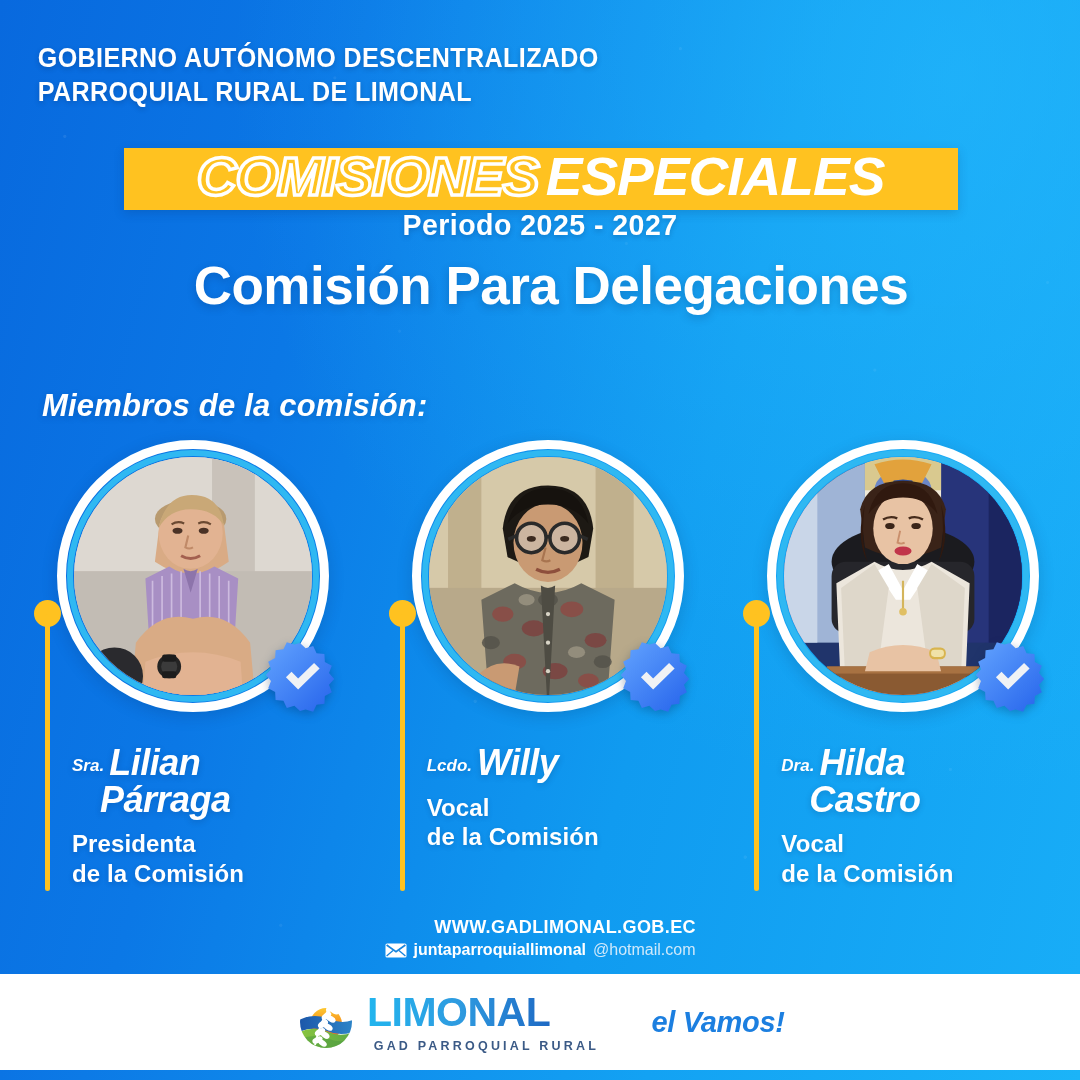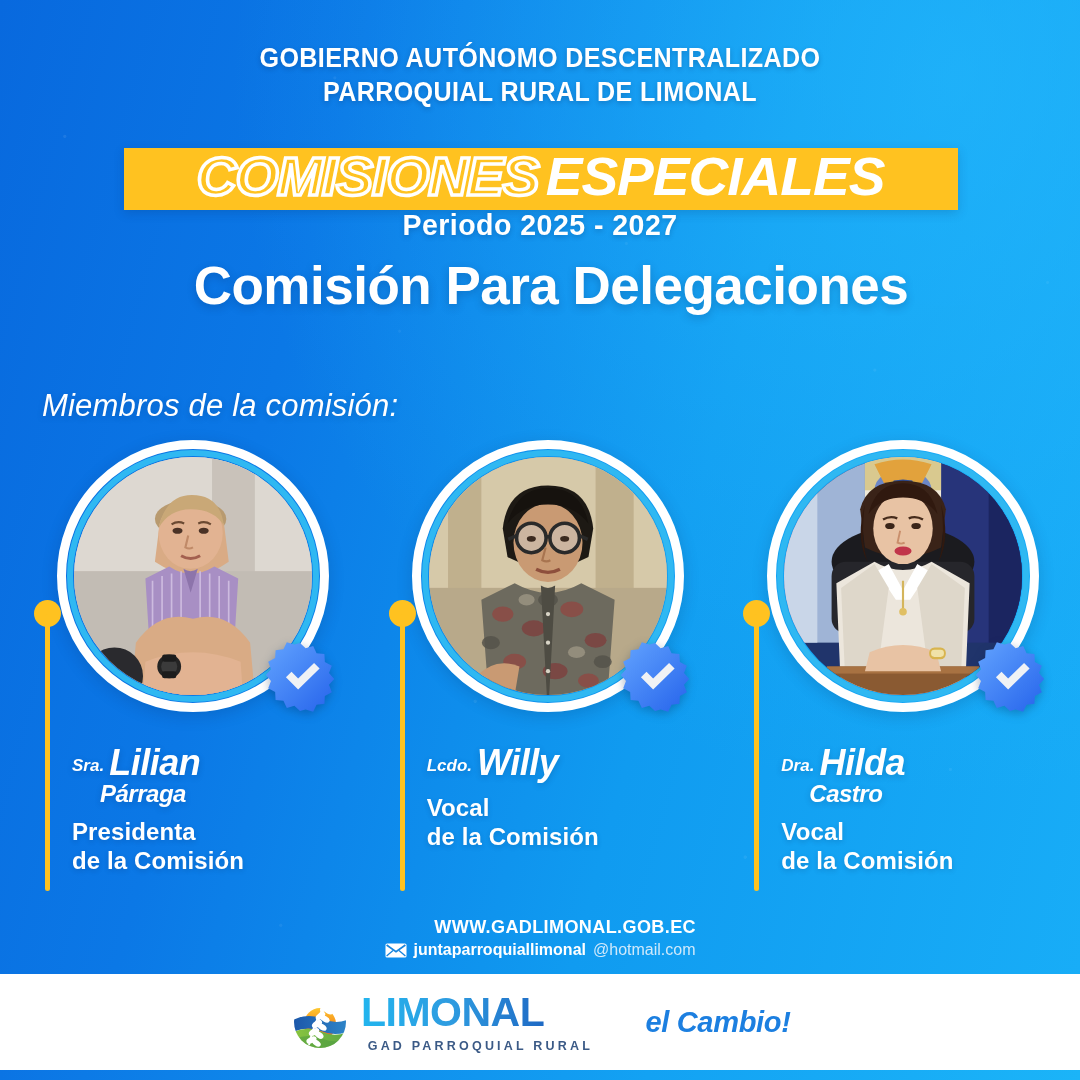--- a/index.html
+++ b/index.html
@@ -36,21 +36,21 @@
       radial-gradient(circle at 37% 34%, rgba(255,255,255,.10) 0 1px,   transparent 2px),
       radial-gradient(circle at 51% 57%, rgba(255,255,255,.11) 0 1.1px, transparent 2px),
       radial-gradient(circle at 63% 5%,  rgba(255,255,255,.13) 0 1.2px, transparent 2px),
       radial-gradient(circle at 75% 19%, rgba(255,255,255,.10) 0 1px,   transparent 2px),
       radial-gradient(circle at 88% 79%, rgba(255,255,255,.12) 0 1.2px, transparent 2px),
       radial-gradient(circle at 97% 29%, rgba(255,255,255,.11) 0 1px,   transparent 2px);
   }
 
   
   #org-header{
-    position:absolute; top:42px; left:0; width:1080px; text-align:center;
+    position:absolute; top:42px; left:0; width:1080px; text-align:left;
     z-index:3;
   }
   #org-header .line{
     display:block; color:#fff; font-weight:bold; font-size:27px;
     letter-spacing:.4px; line-height:1.25;
     text-shadow:0 2px 6px rgba(0,40,90,.28);
     transform:scaleX(.93); transform-origin:center;
   }
 
   
@@ -87,21 +87,21 @@
     position:absolute; left:0; top:258px; width:1080px; text-align:center; z-index:3;padding-left:22px;
   }
   #commission-title .tline{
     display:block; color:#fff; font-size:53px; font-weight:bold;
     line-height:1.06; letter-spacing:-.5px;
     text-shadow:0 3px 9px rgba(0,40,90,.25);
   }
 
   #members-label{
     position:absolute; left:42px; top:388px; z-index:3;
-    color:#fff; font-size:31px; font-weight:normal; font-style:italic;
+    color:#fff; font-size:31px; font-weight:bold; font-style:italic;
     letter-spacing:.2px; text-shadow:0 2px 6px rgba(0,40,90,.22);
   }
 
   
   #members{
     position:absolute; left:0; top:440px; width:1080px; height:460px;
     display:flex; z-index:3;padding-left:16px;
   }
   .member{ position:relative; width:360px; height:460px; }
 
@@ -146,21 +146,21 @@
   .name-l1{
     color:#fff; font-size:36px; font-weight:bold; font-style:italic;
     line-height:1.02; letter-spacing:-.5px; white-space:nowrap;
     text-shadow:0 2px 6px rgba(0,40,90,.22);
   }
   .honor{
     font-size:17px; font-weight:bold; font-style:italic; letter-spacing:0;
     vertical-align:4px; margin-right:5px;
   }
   .name-l2{
-    color:#fff; font-size:24px; font-weight:bold; font-style:italic;
+    color:#fff; font-size:36px; font-weight:bold; font-style:italic;
     line-height:1.02; letter-spacing:-.5px; white-space:nowrap;
     padding-left:28px;
     text-shadow:0 2px 6px rgba(0,40,90,.22);
   }
   .role{
     margin-top:11px; color:#fff; font-size:24px; font-weight:bold;
     line-height:1.22; letter-spacing:.1px;
     text-shadow:0 2px 5px rgba(0,40,90,.2);
   }
   .role span{ display:block; }
@@ -575,17 +575,17 @@
             </linearGradient>
           </defs>
           <text x="0" y="35" font-family="'Liberation Sans', sans-serif" font-size="41" font-weight="bold" letter-spacing="-.5" fill="url(#lg)">LIMONAL</text>
         </svg>
       </div>
       <div id="logo-sub">GAD PARROQUIAL RURAL</div>
     </div>
   </div>
 
   <div id="slogan">
-    <span>el Cambio!</span>
+    <span>el Vamos!</span>
   </div>
 </div>
 
 <div id="bottom-strip"></div>
 
 </body></html>

